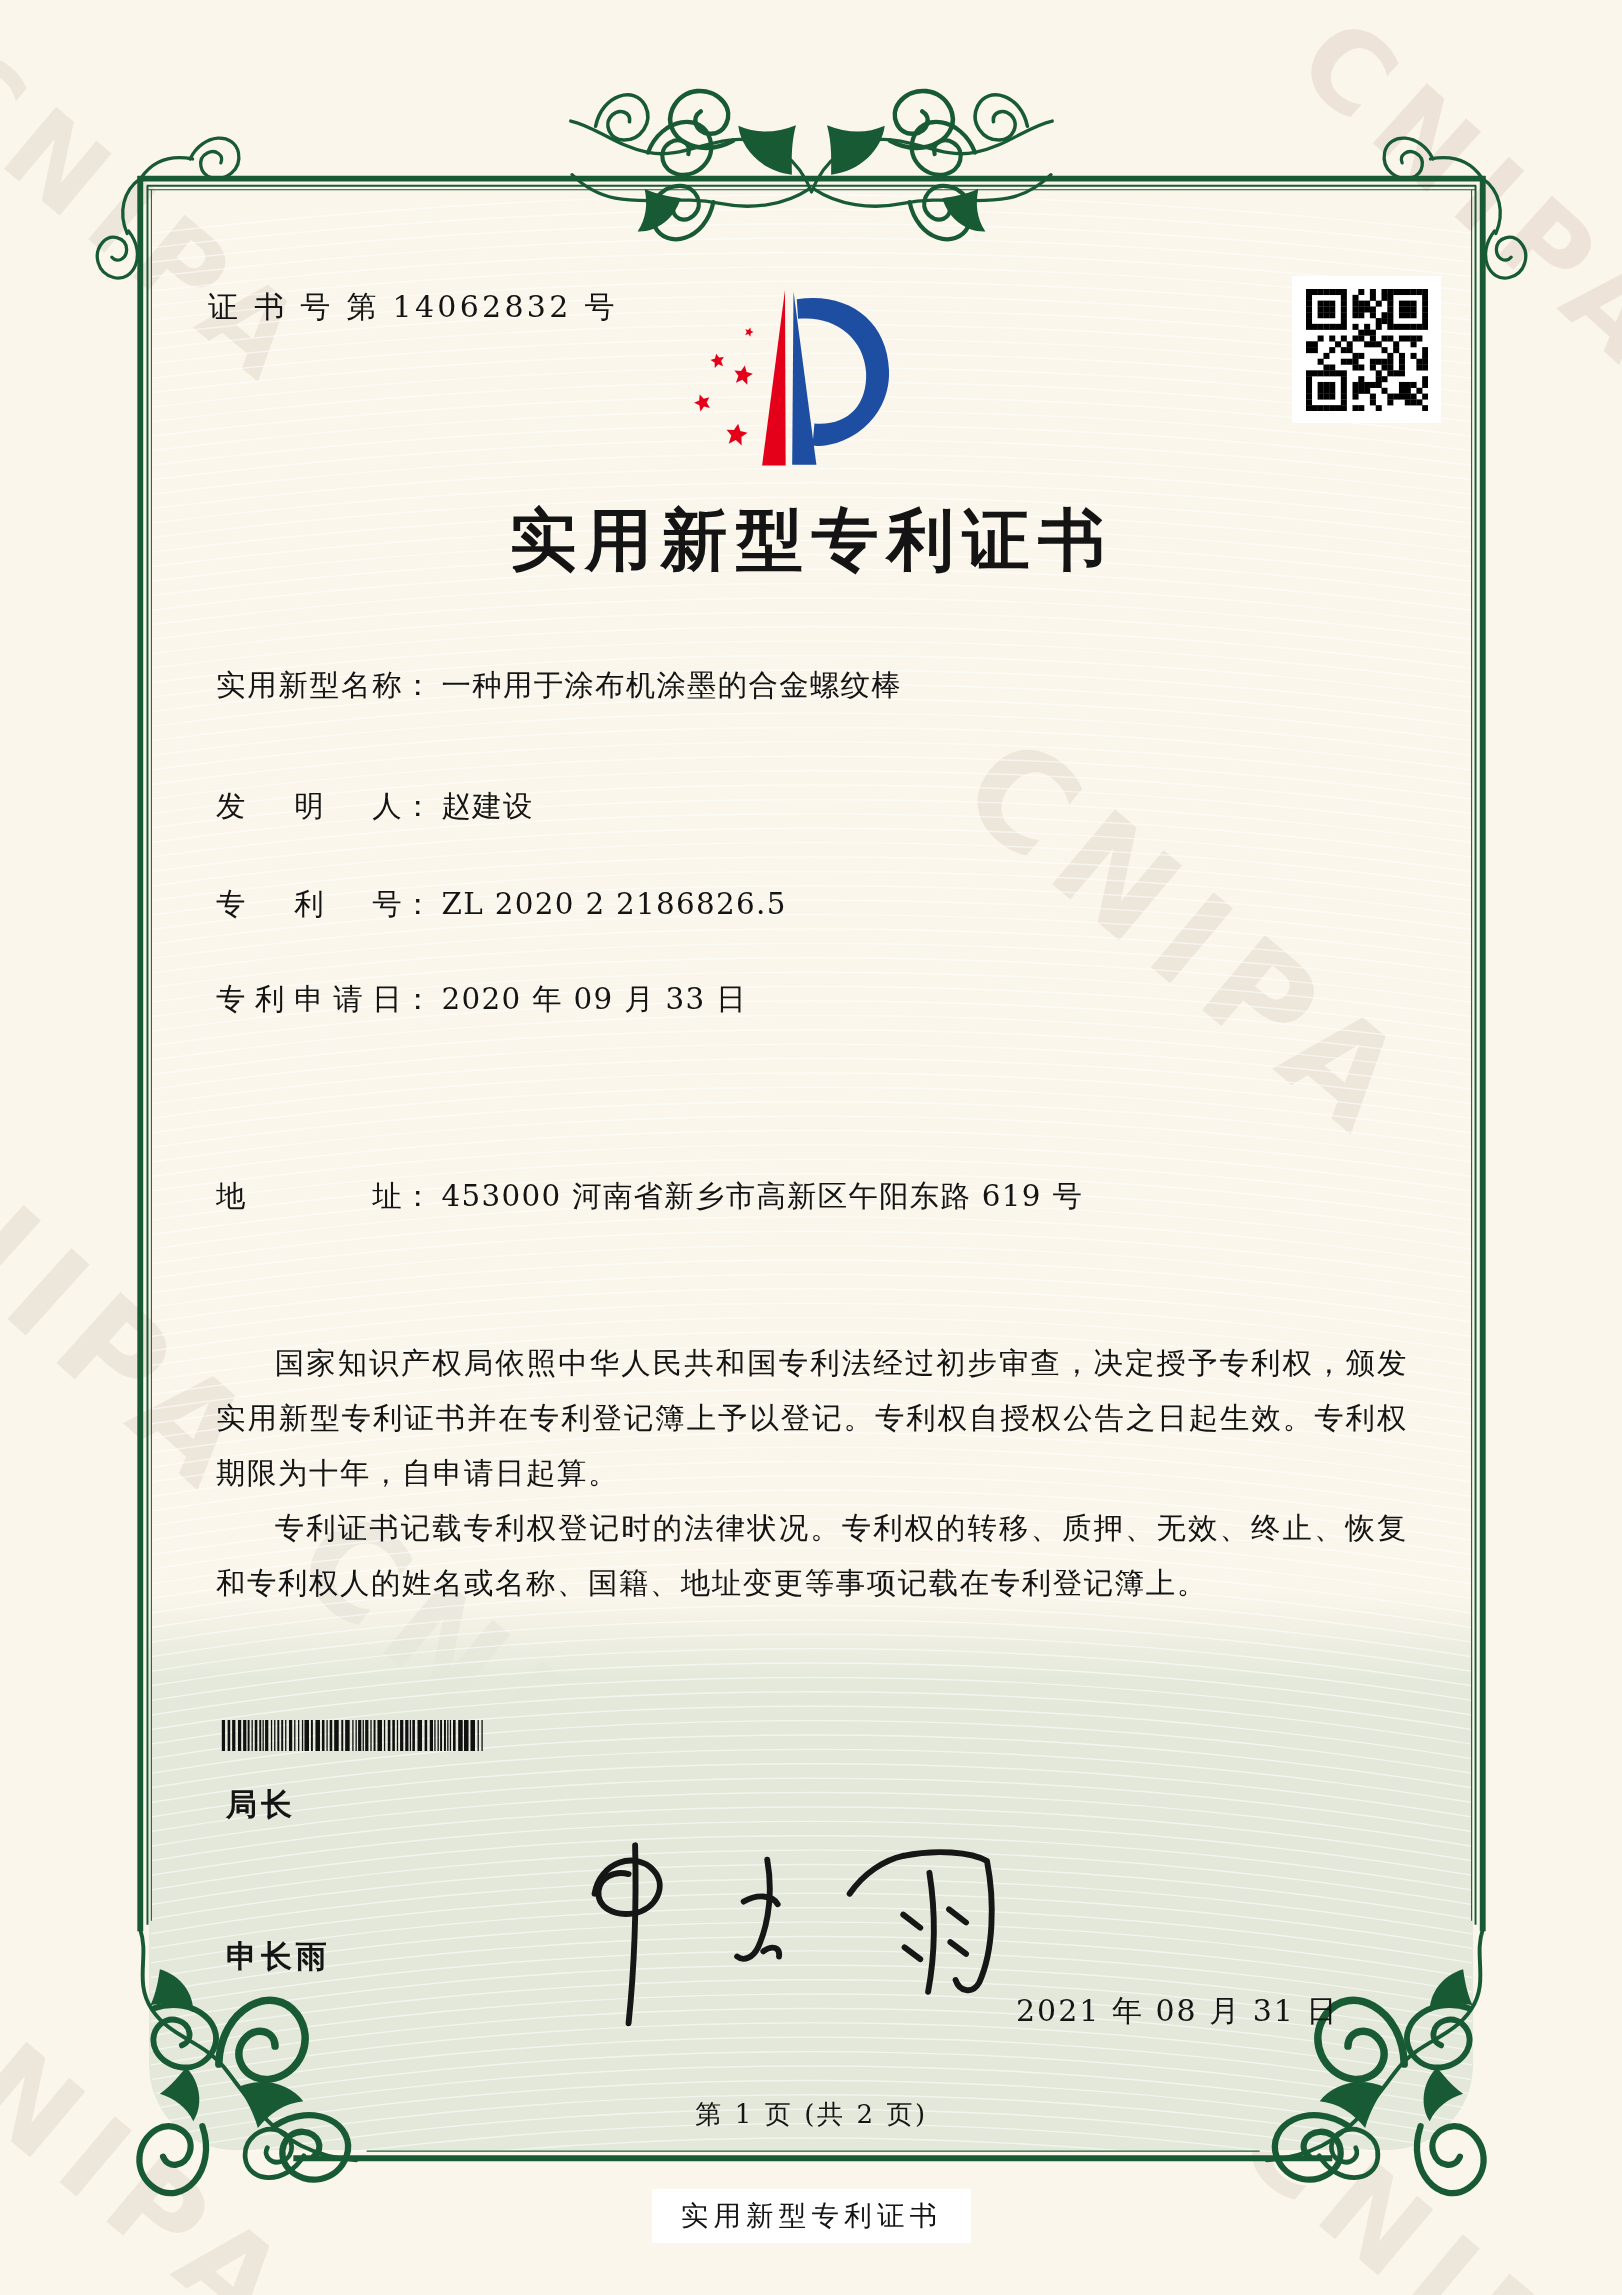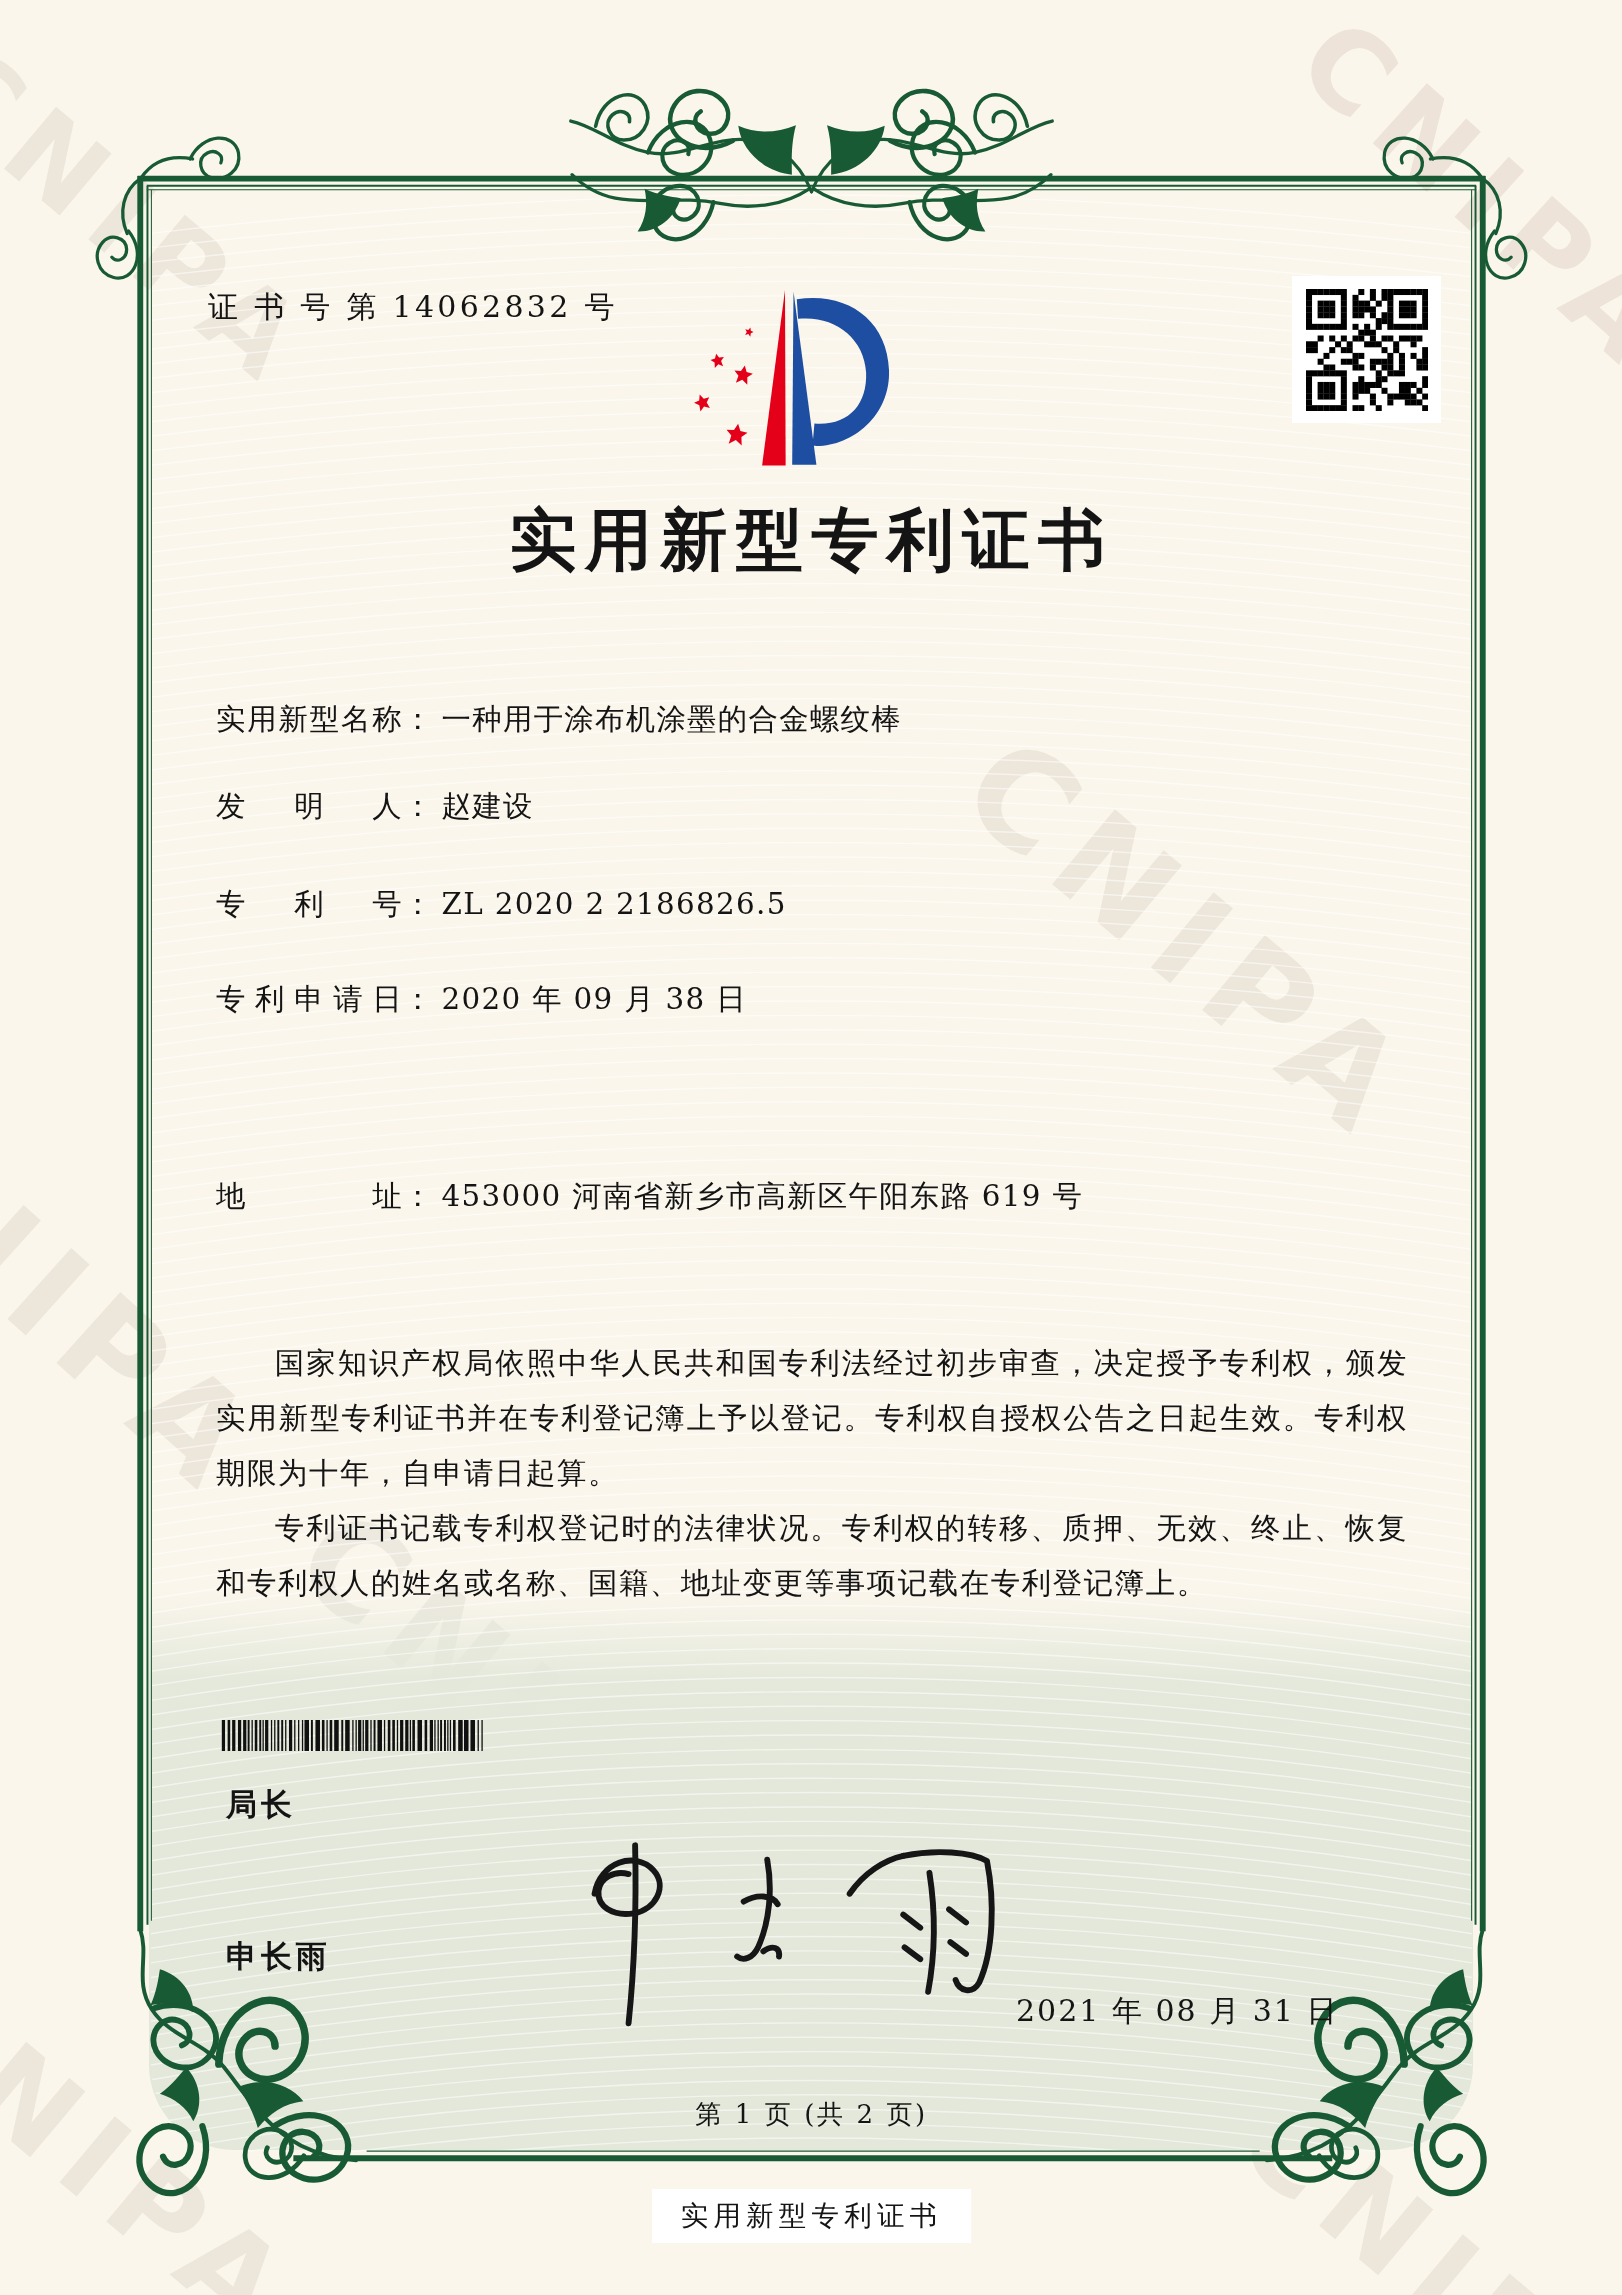--- a/index.html
+++ b/index.html
@@ -495,31 +495,31 @@
         <rect x="53.1" y="177.1" width="9.2" height="9.2" fill="#000"></rect>
         <rect x="70.9" y="177.1" width="9.2" height="9.2" fill="#000"></rect>
         <rect x="79.7" y="177.1" width="9.2" height="9.2" fill="#000"></rect>
         <rect x="106.3" y="177.1" width="9.2" height="9.2" fill="#000"></rect>
         <rect x="177.1" y="177.1" width="9.2" height="9.2" fill="#000"></rect>
       </svg>
   </div>
 
   <div id="title" class="abs">实用新型专利证书</div>
 
-  <div class="row" style="top:700px;">
+  <div class="row" style="top:666px;">
     <span class="flabel">实用新型名称</span><span>：</span><span class="fvalue">一种用于涂布机涂墨的合金螺纹棒</span>
   </div>
   <div class="row" style="top:787px;">
     <span class="flabel">发明人</span><span>：</span><span class="fvalue">赵建设</span>
   </div>
   <div class="row" style="top:885px;">
     <span class="flabel">专利号</span><span>：</span><span class="fvalue">ZL 2020 2 2186826.5</span>
   </div>
   <div class="row" style="top:980px;">
-    <span class="flabel">专利申请日</span><span>：</span><span class="fvalue">2020 年 09 月 38 日</span>
+    <span class="flabel">专利申请日</span><span>：</span><span class="fvalue">2020 年 09 月 33 日</span>
   </div>
   <div class="row" style="top:1177px;">
     <span class="flabel">地址</span><span>：</span><span class="fvalue">453000  河南省新乡市高新区午阳东路 619 号</span>
   </div>
 
   <div id="paras" class="abs">
     <p>国家知识产权局依照中华人民共和国专利法经过初步审查，决定授予专利权，颁发实用新型专利证书并在专利登记簿上予以登记。专利权自授权公告之日起生效。专利权期限为十年，自申请日起算。</p>
     <p>专利证书记载专利权登记时的法律状况。专利权的转移、质押、无效、终止、恢复和专利权人的姓名或名称、国籍、地址变更等事项记载在专利登记簿上。</p>
   </div>
 

